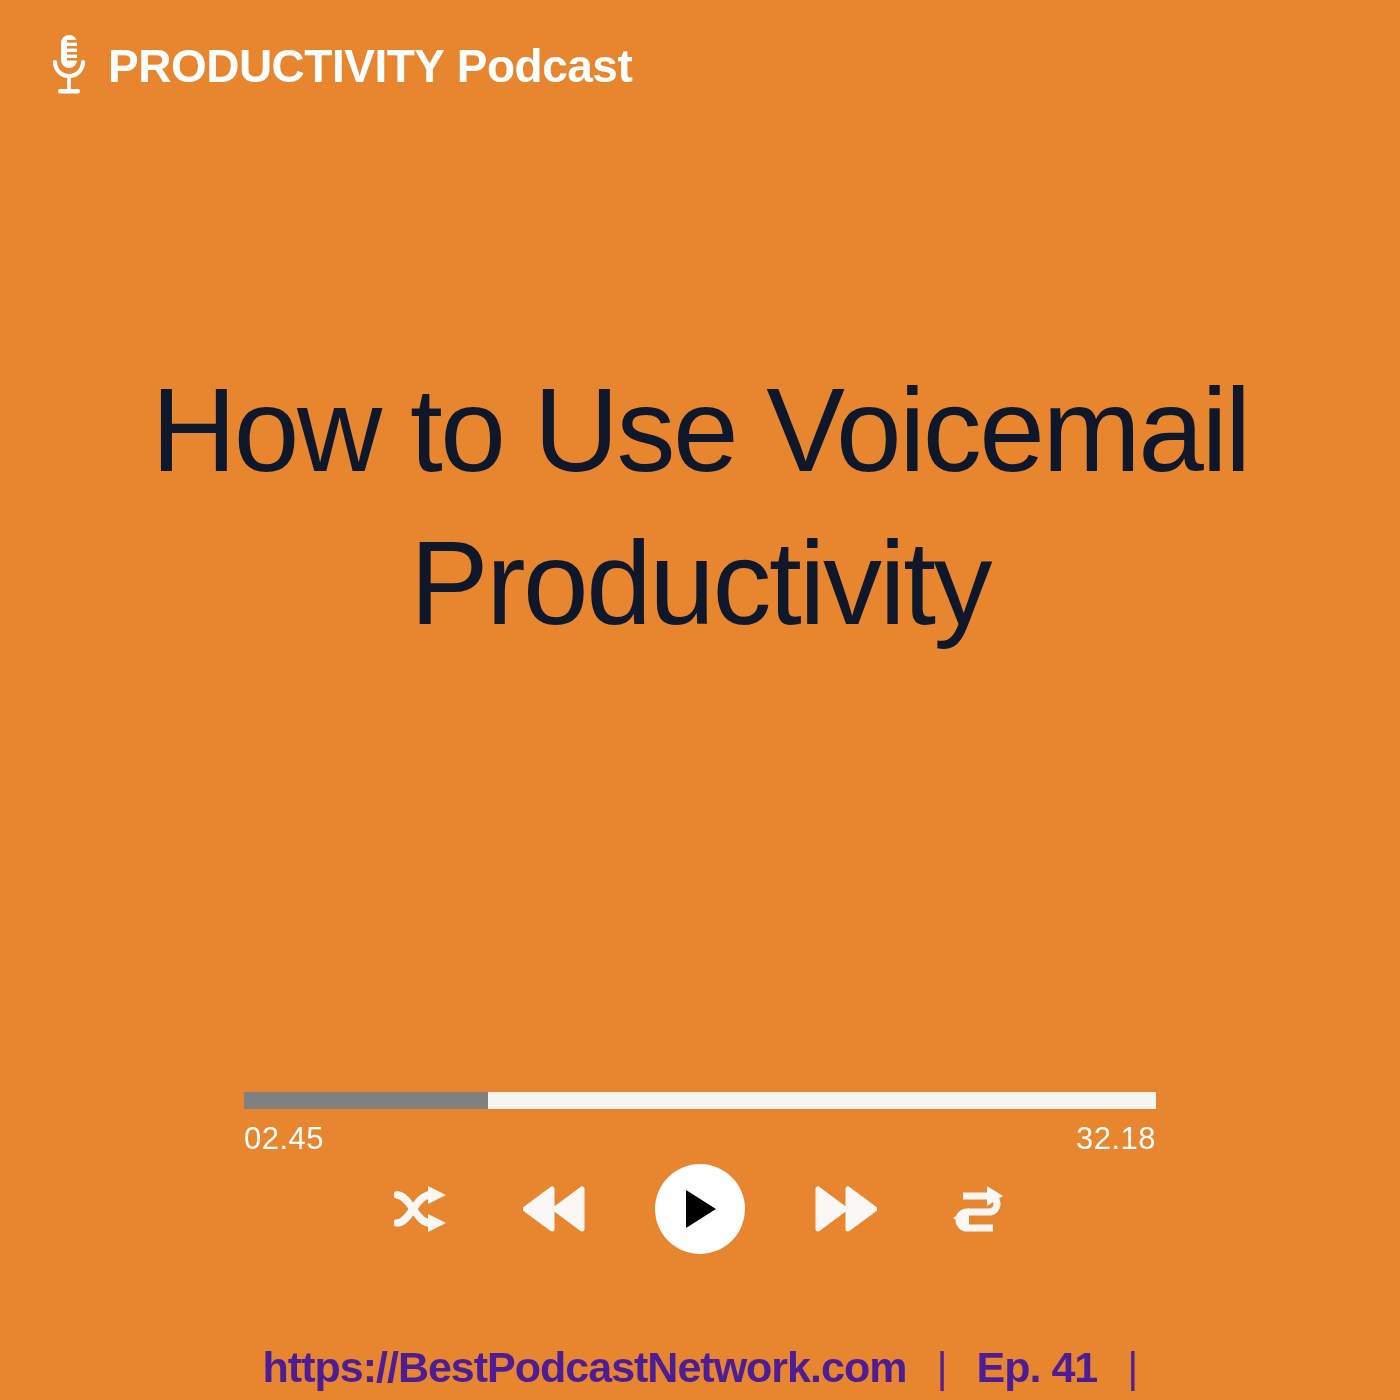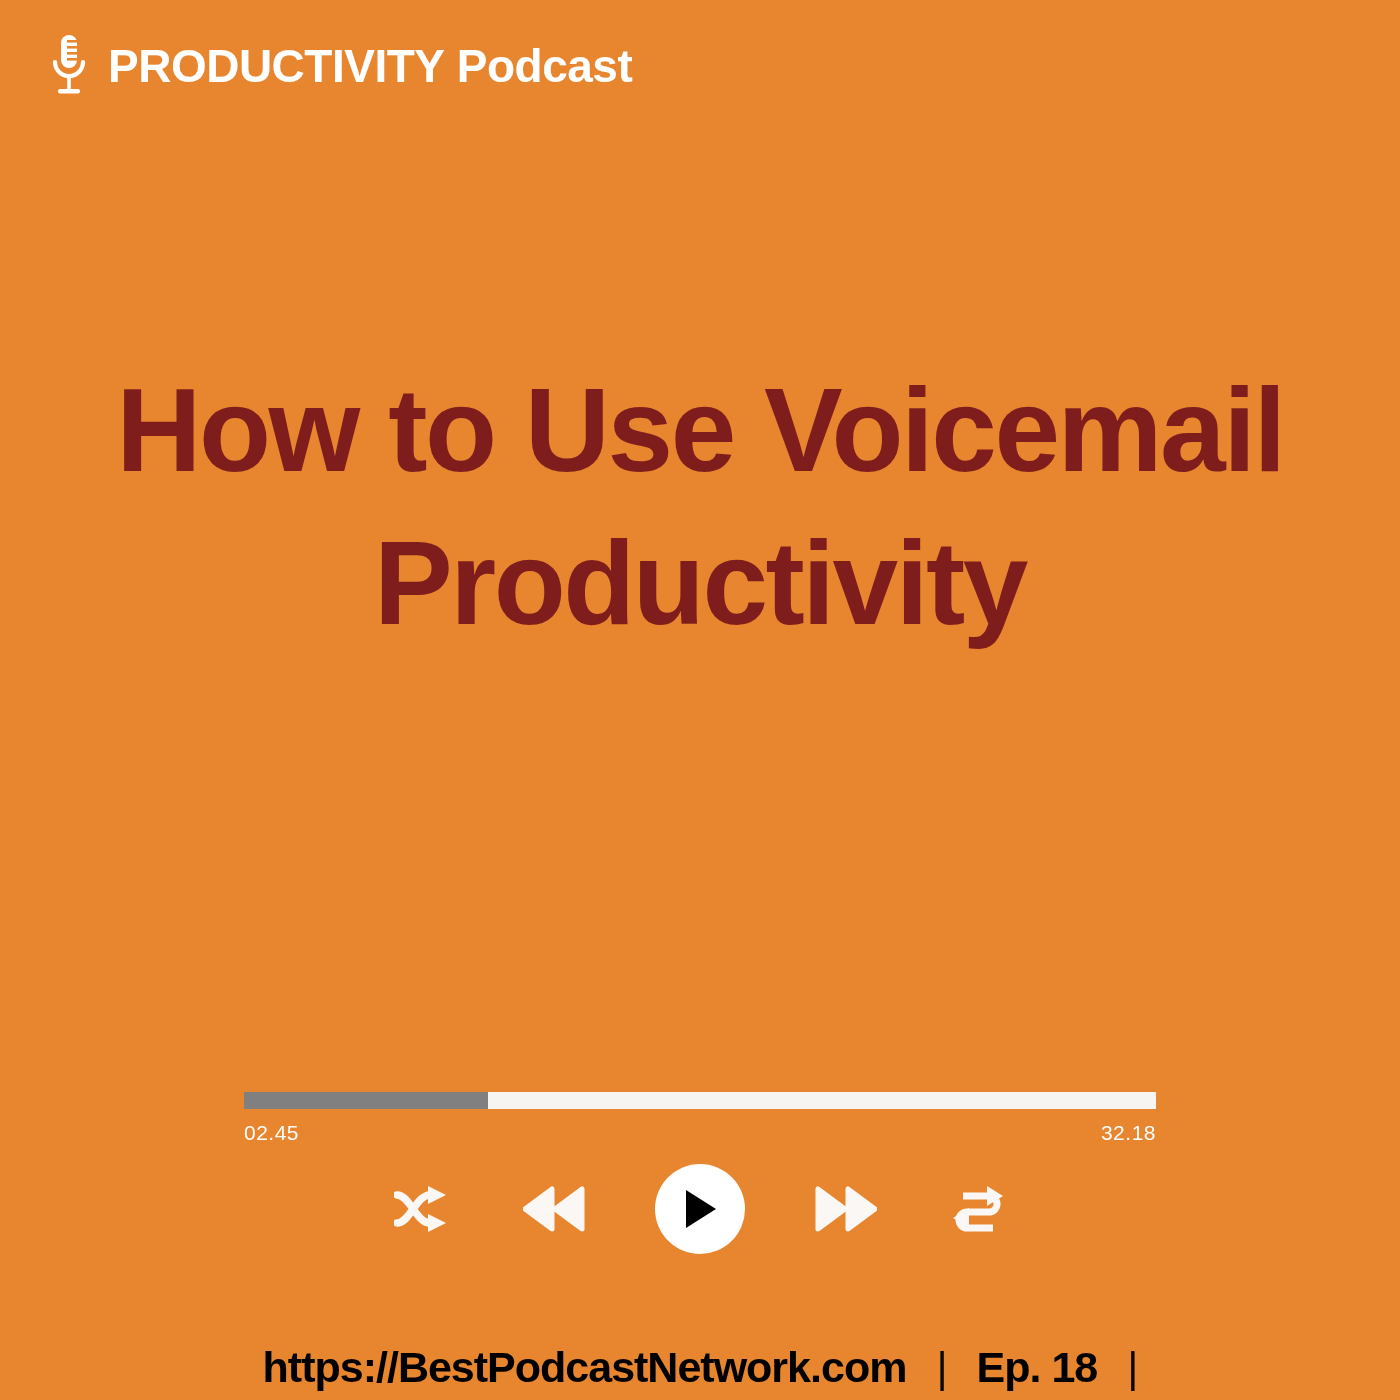--- a/index.html
+++ b/index.html
@@ -40,23 +40,23 @@
   
   .title-block {
     position:absolute;
     left:0; right:0;
     top:348px;
     padding:0 60px;
     text-align:center;
   }
   .title {
     font-size:118px;
-    font-weight:700;
+    font-weight:400;
     line-height:1.30;
-    color:#7f1d1d;
+    color:#0f172a;
     letter-spacing:-2.5px;
   }
   .title-line { display:block; }
 
   
   .player {
     position:absolute;
     left:244px;
     width:912px;
     top:1086px;
@@ -73,21 +73,21 @@
     left:0; top:0; bottom:0;
     width:26.8%;
     background:#808080;
   }
   .time-row {
     display:flex;
     justify-content:space-between;
     align-items:baseline;
     margin-top:12px;
     color:#FFFFFF;
-    font-size:21px;
+    font-size:31px;
     font-weight:400;
     letter-spacing:0.5px;
   }
 
   
   .controls {
     position:absolute;
     left:0; right:0;
     top:1158px;
     display:flex;
@@ -115,21 +115,21 @@
   
   .footer {
     position:absolute;
     left:0; right:0;
     bottom:14px;
     padding:0 38px;
     display:flex;
     align-items:baseline;
     justify-content:center;
     gap:30px;
-    color:#000000;
+    color:#4c1d95;
     font-size:43px;
     font-weight:800;
     letter-spacing:-1px;
     white-space:nowrap;
   }
   .footer .sep { font-weight:400; opacity:0.95; }
 </style>
 </head>
 <body>
 
@@ -218,17 +218,17 @@
           <path d="M20 33 L4 43 L20 53 Z" fill="#FAF7F4" transform="translate(0,-10)"></path>
         </svg>
       </span>
     </button>
 
   </div>
 
   <div class="footer">
     <span>https://BestPodcastNetwork.com</span>
     <span class="sep">|</span>
-    <span>Ep. 18</span>
+    <span>Ep. 41</span>
     <span class="sep">|</span>
   </div>
 
 </div>
 
 </body></html>

